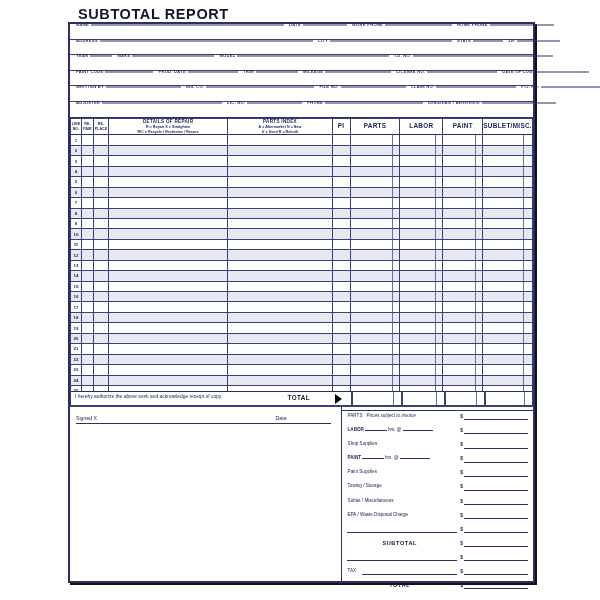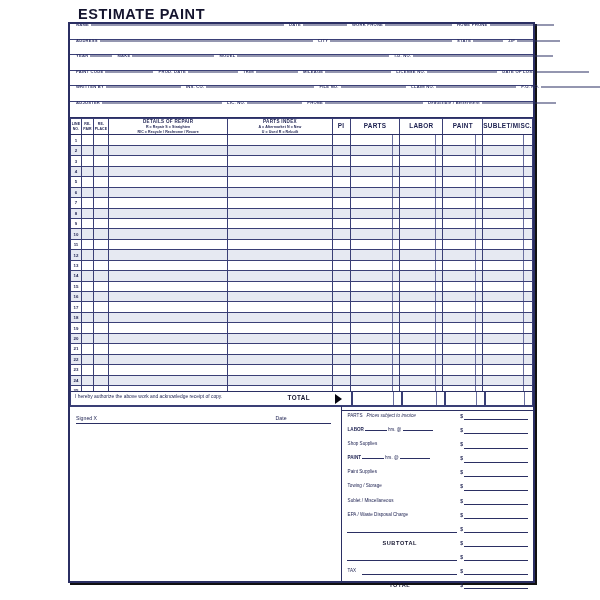--- a/index.html
+++ b/index.html
@@ -128,21 +128,21 @@
   .sfull{position:absolute;left:6px;right:76px;top:8.4px;border-bottom:0.9px solid #2b2f63;}
   .staxrule{position:absolute;left:21px;right:76px;top:8.4px;border-bottom:0.9px solid #2b2f63;}
   #sumsep{position:absolute;border-left:1.1px solid #2b2f63;}
   #sumtop{position:absolute;border-top:1.4px solid #2b2f63;}
 </style>
 </head>
 <body>
 
 <div id="page">
 
-  <div id="title">ESTIMATE PAINT</div>
+  <div id="title">SUBTOTAL REPORT</div>
 
   <div id="form">
 
     <div id="fieldblock">
         <div class="frow">
           <div class="fld">
             <span class="lbl">NAME</span>
             <span class="rule" style="width: 193px;"></span>
           </div>
           <div class="fld">

